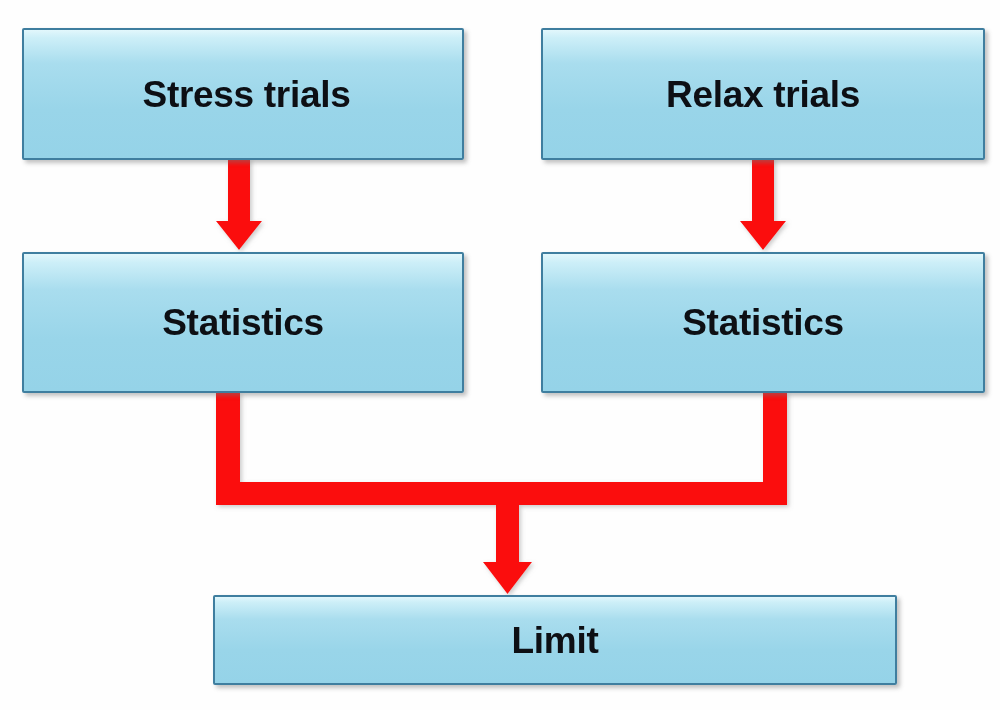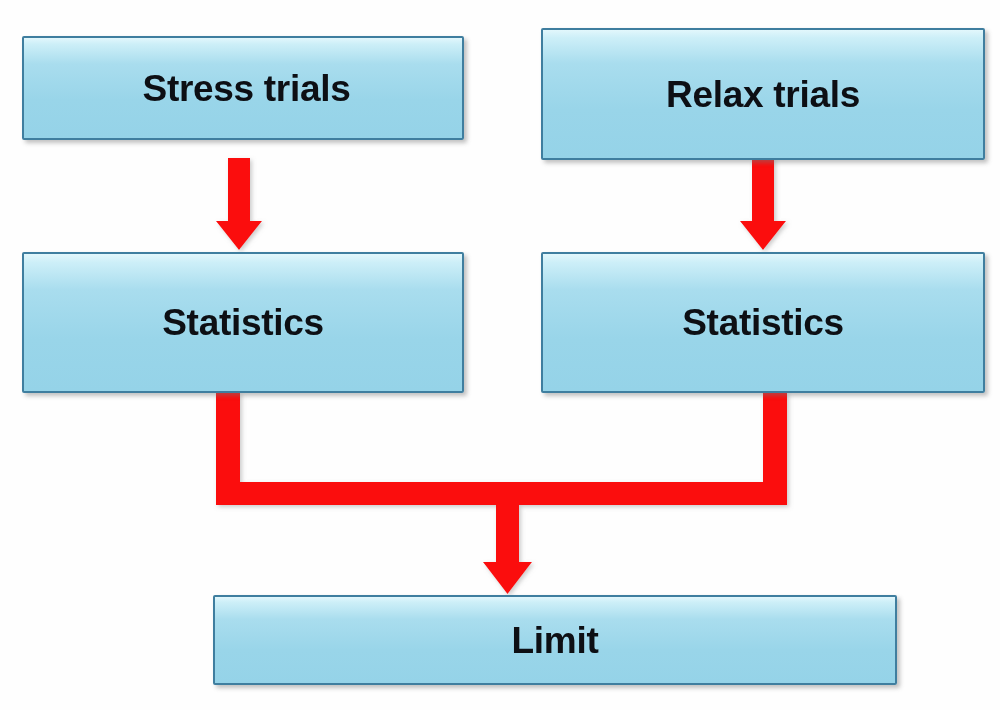--- a/index.html
+++ b/index.html
@@ -77,21 +77,21 @@
       <rect x="216" y="392" width="24" height="92" fill="#fb0a0a"></rect>
 
       <rect x="763" y="392" width="24" height="92" fill="#fb0a0a"></rect>
 
       <rect x="216" y="482" width="571" height="23" fill="#fb0a0a"></rect>
 
       <path d="M 496,504 L 519,504 L 519,562 L 532,562 L 507.5,594 L 483,562 L 496,562 Z" fill="#fb0a0a"></path>
     </g>
   </svg>
 
-  <div class="flow-box" style="left:22px; top:36px; width:442px; height:104px;padding-left:7px;">
+  <div class="flow-box" style="left:22px; top:28px; width:442px; height:132px;padding-left:7px;">
     <span class="box-label">Stress trials</span>
   </div>
 
   <div class="flow-box" style="left:541px; top:28px; width:444px; height:132px;">
     <span class="box-label">Relax trials</span>
   </div>
 
   <div class="flow-box" style="left:22px; top:252px; width:442px; height:141px;">
     <span class="box-label">Statistics</span>
   </div>

